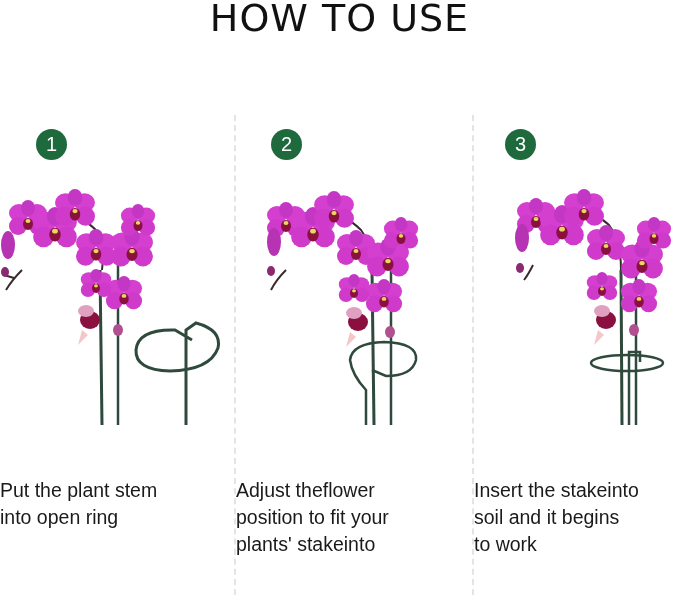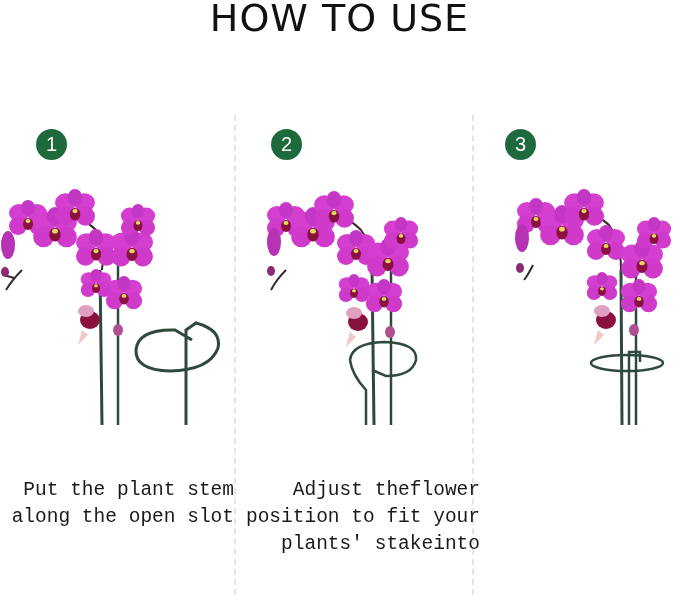--- a/index.html
+++ b/index.html
@@ -14,22 +14,22 @@
     border-left:2px dashed #e4e4e4;
   }
   .panel { position:absolute; top:0; height:595px; }
   .badge {
     position:absolute; top:129px; width:31px; height:31px; border-radius:50%;
     background:#1f6a3d; color:#fff; font-family:"Liberation Sans", sans-serif;
     font-size:20px; line-height:31px; text-align:center;
   }
   .illus { position:absolute; top:180px; }
   .caption {
-    position:absolute; top:477px; text-align:right; color:#1a1a1a;
-    font-family:Liberation Mono, monospace; font-size:19.5px; line-height:27px;
+    position:absolute; top:477px; text-align:left; color:#1a1a1a;
+    font-family:Liberation Sans, sans-serif; font-size:19.5px; line-height:27px;
     white-space:nowrap;
   }
   .caption span { display:block; }
 </style>
 </head>
 <body>
 
 <div class="title">HOW TO USE</div>
 
 <div class="divider" style="left:234px;"></div>
@@ -67,21 +67,21 @@
     <ellipse cx="5" cy="92" rx="4" ry="5" fill="#8a2a70"></ellipse>
     <ellipse cx="90" cy="140" rx="10" ry="9" fill="#8a1040"></ellipse>
     <ellipse cx="86" cy="131" rx="8" ry="6" fill="#e0a0c0"></ellipse>
     <path d="M82 150 L78 165 L88 155 Z" fill="#f4c8c8"></path>
     <ellipse cx="118" cy="150" rx="5" ry="6" fill="#b05090"></ellipse>
 
     <path d="M186 245 L186 150 L196 143 Q222 150 218 168 Q210 190 170 191 Q135 190 136 170 Q138 149 175 150 L192 160" stroke="#2f4a3c" stroke-width="3" fill="none"></path>
   </svg>
   <div class="caption" style="left:0; width:234px;">
     <span>Put the plant stem</span>
-    <span>along the open slot</span>
+    <span>into open ring</span>
   </div>
 </div>
 
 <div class="panel" style="left:236px; width:236px;">
   <div class="badge" style="left:35px;">2</div>
   <svg class="illus" width="236" height="245" viewBox="0 0 236 245" style="left:0;">
     <defs>
       <g id="flw2">
         <ellipse cx="-9" cy="-7" rx="10" ry="9" fill="#d43fd0"></ellipse>
         <ellipse cx="9" cy="-7" rx="10" ry="9" fill="#d43fd0"></ellipse>
@@ -106,21 +106,21 @@
     <use href="#flw2" transform="translate(118,110) scale(0.8)"></use>
     <ellipse cx="38" cy="62" rx="7" ry="14" fill="#b634b4"></ellipse>
     <ellipse cx="35" cy="91" rx="4" ry="5" fill="#8a2a70"></ellipse>
     <ellipse cx="122" cy="142" rx="10" ry="9" fill="#8a1040"></ellipse>
     <ellipse cx="118" cy="133" rx="8" ry="6" fill="#e0a0c0"></ellipse>
     <path d="M114 152 L110 167 L120 157 Z" fill="#f4c8c8"></path>
     <ellipse cx="154" cy="152" rx="5" ry="6" fill="#b05090"></ellipse>
 
     <path d="M130 245 L130 210 Q116 195 114 180 Q116 163 148 162 Q182 163 180 180 Q176 196 150 196 L136 190" stroke="#2f4a3c" stroke-width="2.5" fill="none"></path>
   </svg>
-  <div class="caption" style="left:8px; width:236px;">
+  <div class="caption" style="left:0; width:236px;">
     <span>Adjust theflower</span>
     <span>position to fit your</span>
     <span>plants' stakeinto</span>
   </div>
 </div>
 
 <div class="panel" style="left:474px; width:205px;">
   <div class="badge" style="left:31px;">3</div>
   <svg class="illus" width="205" height="245" viewBox="0 0 205 245" style="left:0;">
     <defs>
@@ -149,13 +149,18 @@
     <ellipse cx="48" cy="58" rx="7" ry="14" fill="#b634b4"></ellipse>
     <ellipse cx="46" cy="88" rx="4" ry="5" fill="#8a2a70"></ellipse>
     <ellipse cx="132" cy="140" rx="10" ry="9" fill="#8a1040"></ellipse>
     <ellipse cx="128" cy="131" rx="8" ry="6" fill="#e0a0c0"></ellipse>
     <path d="M124 150 L120 165 L130 155 Z" fill="#f4c8c8"></path>
     <ellipse cx="160" cy="150" rx="5" ry="6" fill="#b05090"></ellipse>
 
     <ellipse cx="153" cy="183" rx="36" ry="8" stroke="#2f4a3c" stroke-width="2.5" fill="none"></ellipse>
     <path d="M155 245 L155 172 L166 172 L166 182" stroke="#2f4a3c" stroke-width="2.5" fill="none"></path>
   </svg>
+  <div class="caption" style="left:0; width:205px;">
+    <span>Insert the stakeinto</span>
+    <span>soil and it begins</span>
+    <span>to work</span>
+  </div>
 </div>
 
 </body></html>

